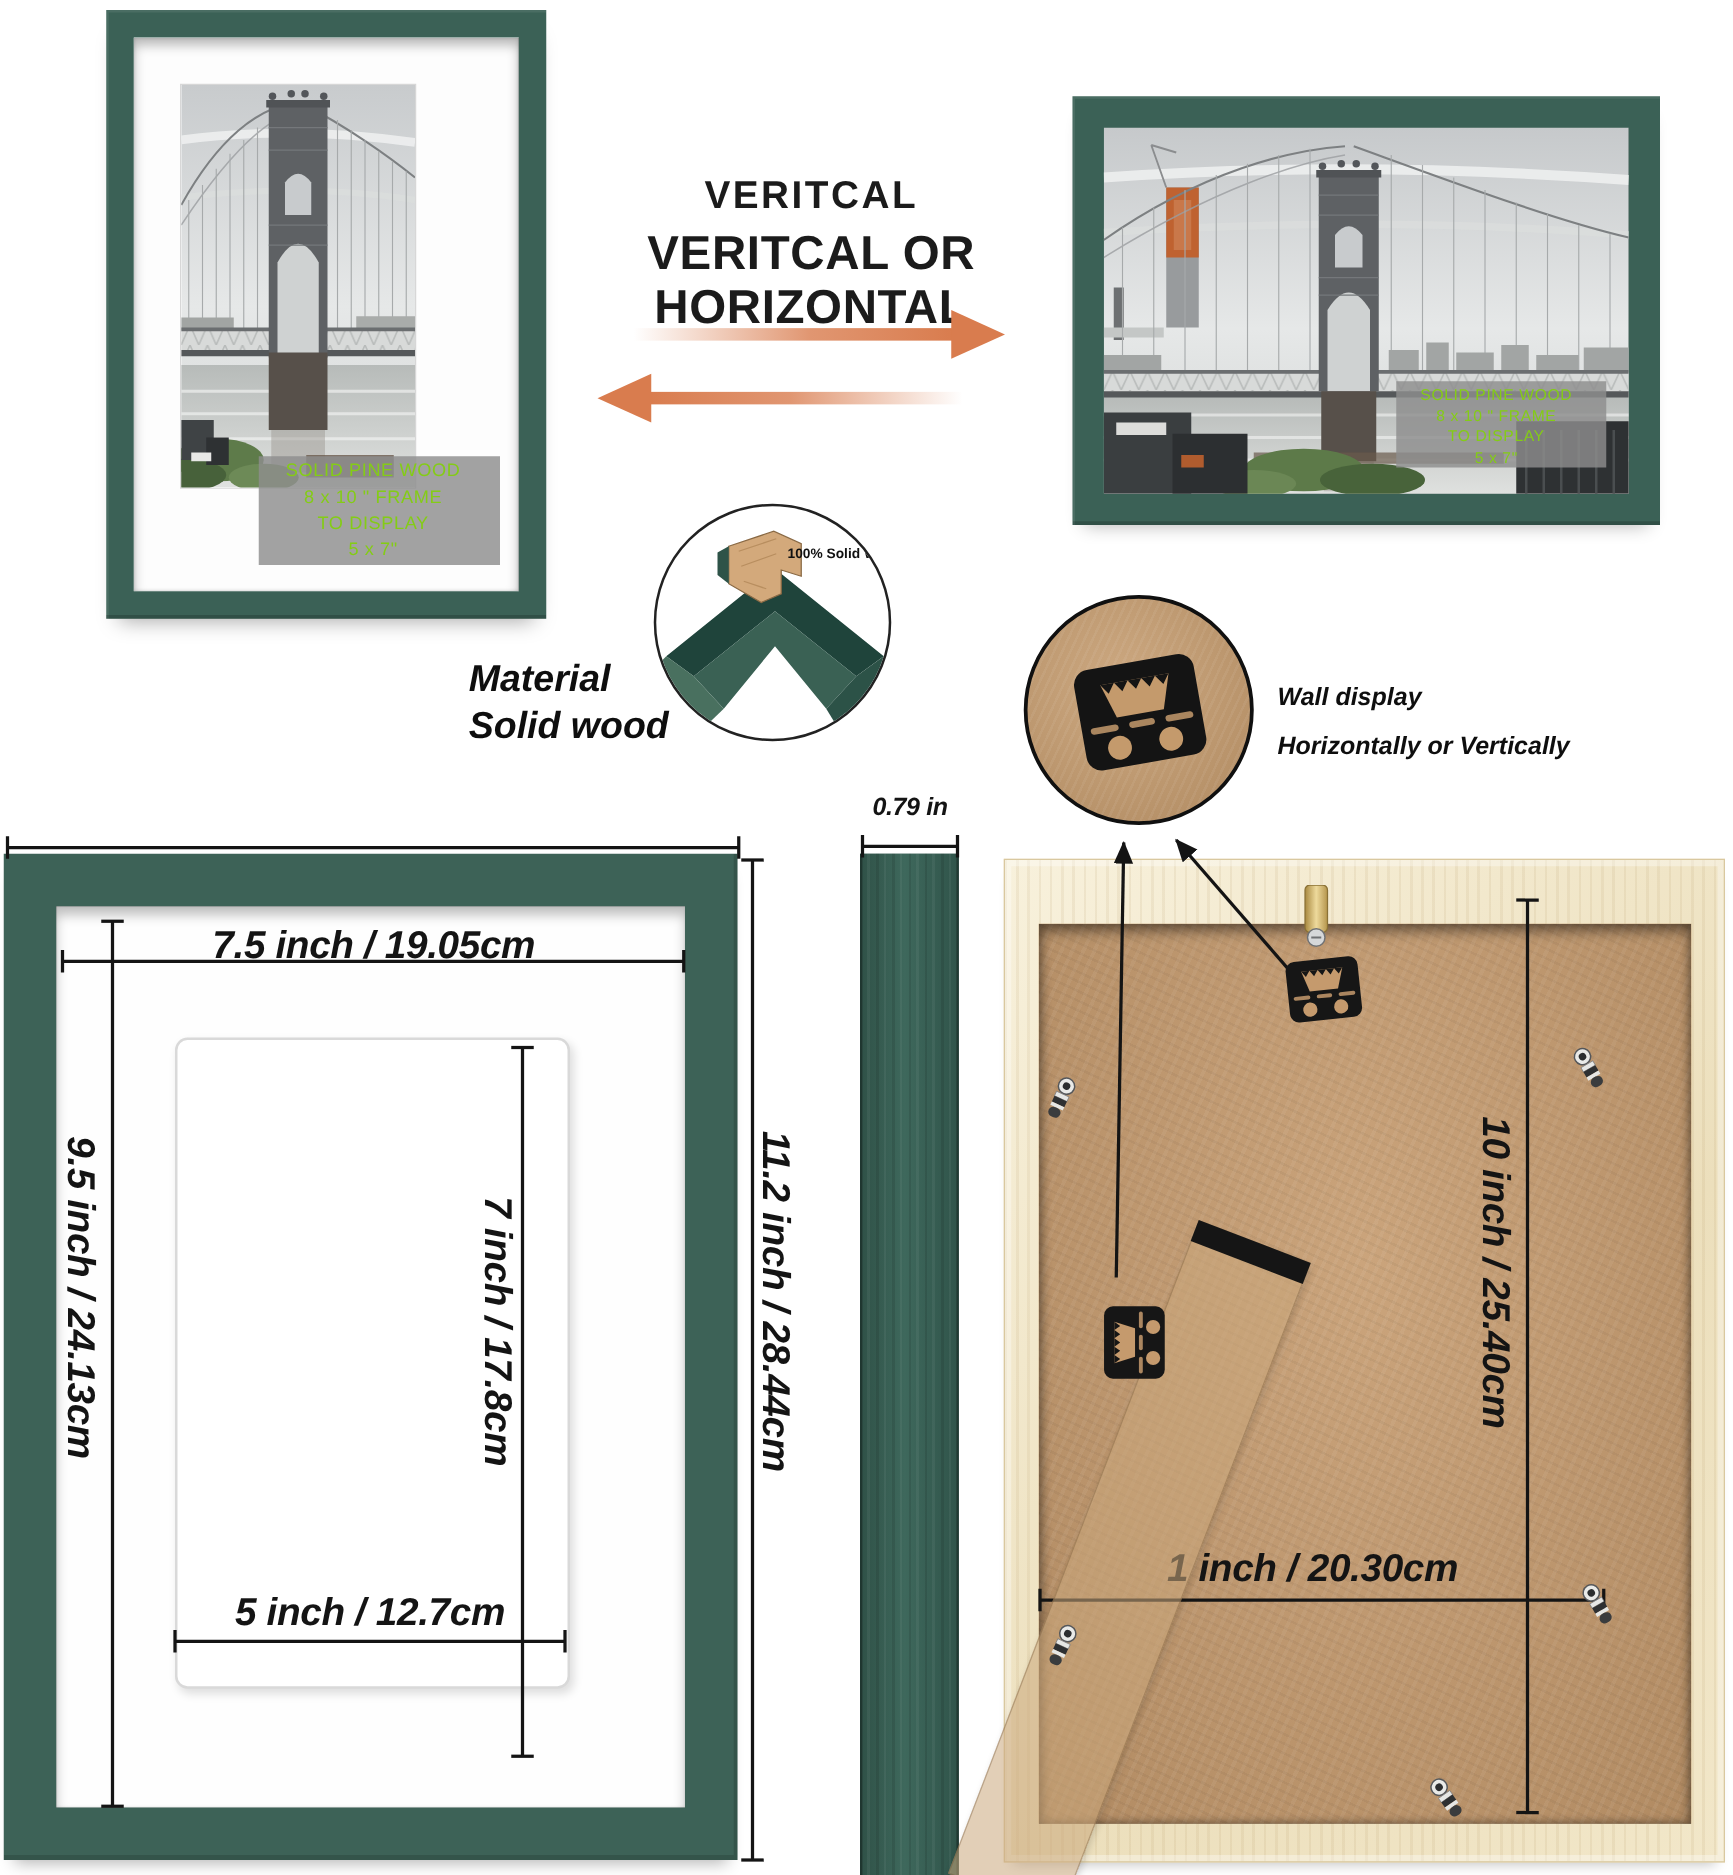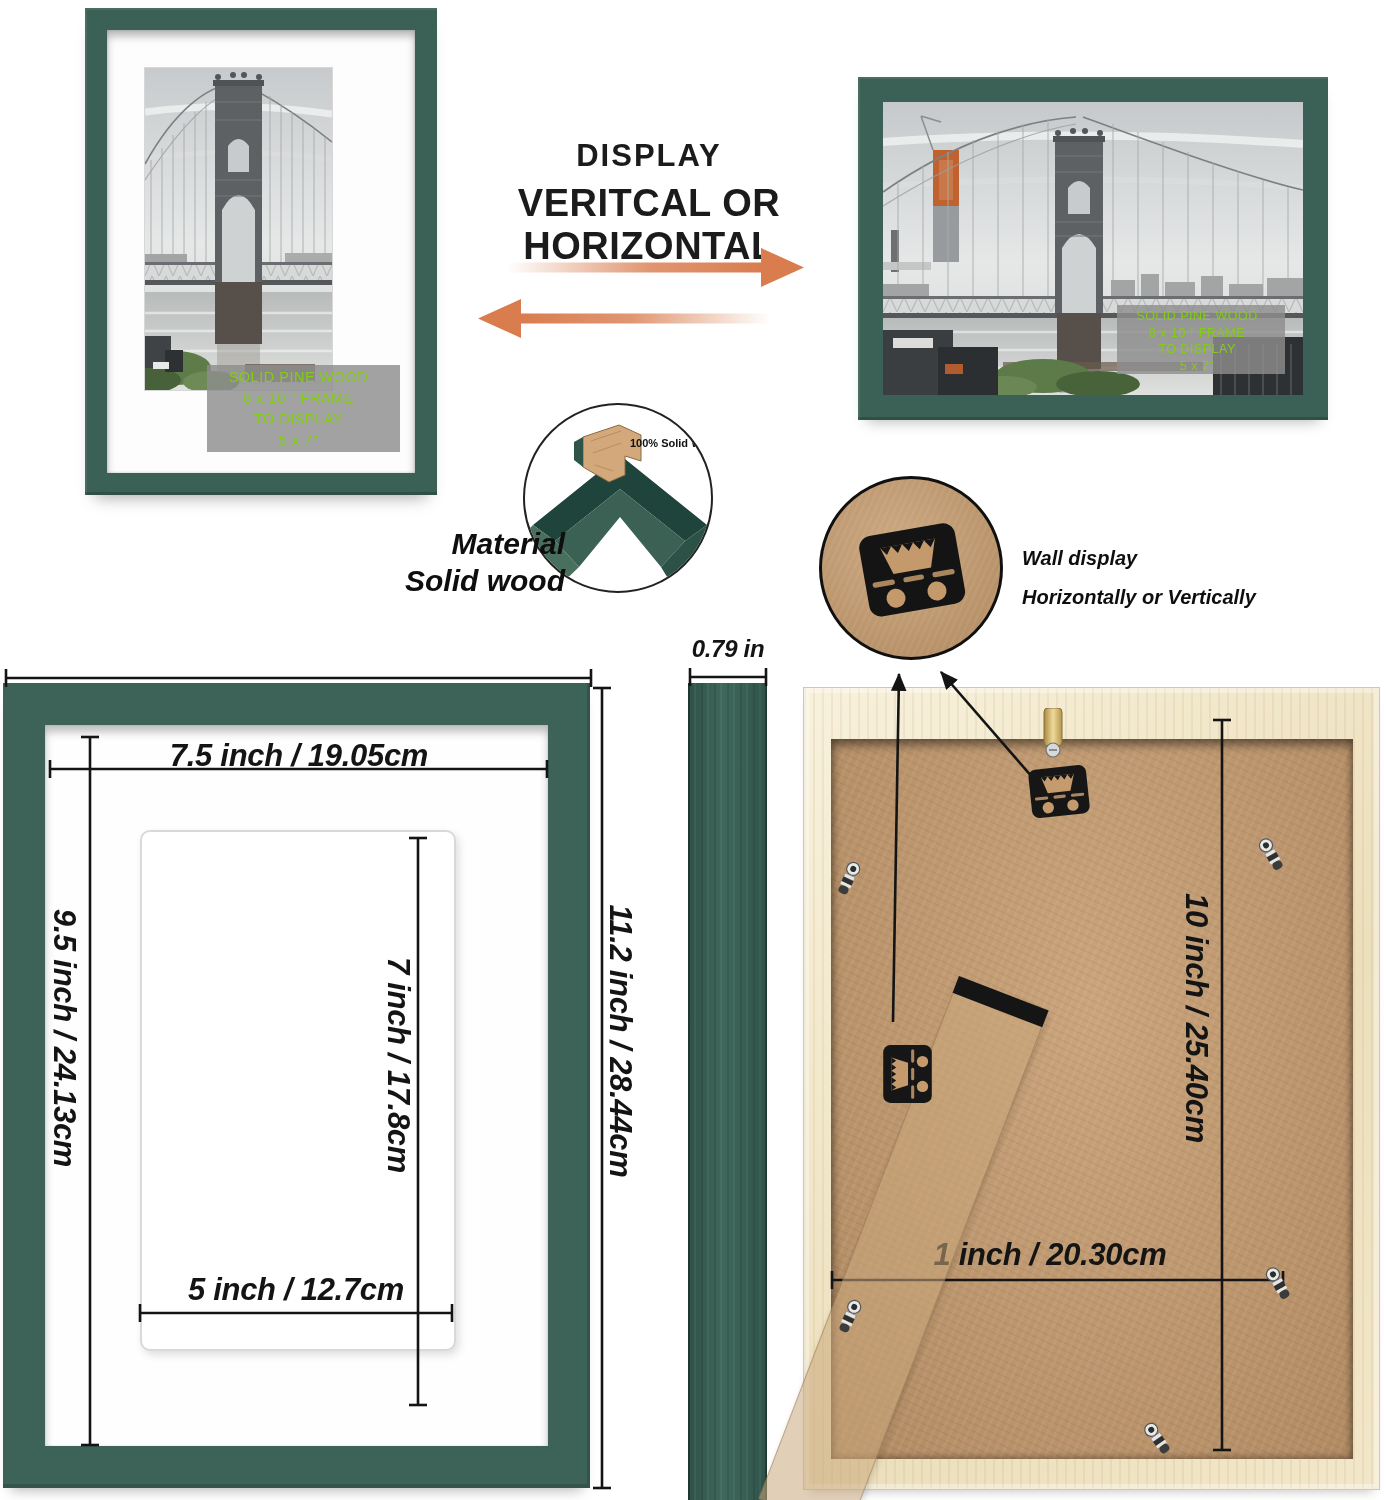--- a/index.html
+++ b/index.html
@@ -27,21 +27,21 @@
   
   .hframe{position:absolute;left:858px;top:77px;width:470px;height:343px;background:#3b6156;
           box-shadow:0 10px 14px -9px rgba(0,0,0,.3), inset 0 -3px 0 rgba(0,0,0,.18), inset 2px 2px 0 rgba(255,255,255,.08);}
   .hframe .photo{position:absolute;left:25px;top:25px;width:420px;height:293px;box-shadow:inset 0 0 0 2px rgba(0,0,0,.25);}
   .hframe .caption-box{left:259px;top:228px;width:168px;height:69px;font-size:12.5px;line-height:16.5px;padding:3px 8px 0 0;box-sizing:border-box;}
 
   
   .material-circle{position:absolute;left:523px;top:403px;width:190px;height:190px;border-radius:50%;
           border:2.5px solid #222;background:#ffffff;overflow:hidden;box-sizing:border-box;}
   .material-badge{position:absolute;left:105px;top:32px;width:100px;font-size:11px;font-weight:700;color:#111;white-space:nowrap;}
-  .material-label{position:absolute;left:375px;top:525px;width:190px;text-align:right;color:#0e0e0e;
+  .material-label{position:absolute;left:375px;top:525px;width:190px;text-align:left;color:#0e0e0e;
           font-style:italic;font-weight:700;font-size:30px;line-height:37px;}
 
   
   .hang-circle{position:absolute;left:819px;top:476px;width:184px;height:184px;border-radius:50%;
           border:3px solid #101010;box-sizing:border-box;overflow:hidden;
           background:#c49a6c;
           background-image:repeating-linear-gradient(115deg, rgba(255,255,255,.06) 0 2px, transparent 2px 6px),
                            radial-gradient(circle at 42% 38%, rgba(255,255,255,.14), rgba(0,0,0,.10));}
   .hang-circle svg{position:absolute;left:38px;top:38px;}
   .hang-label{position:absolute;left:1022px;top:539px;color:#0e0e0e;font-style:italic;font-weight:700;
@@ -167,21 +167,21 @@
     </div>
     <div class="caption-box">
       <div>SOLID PINE WOOD</div>
       <div>8 x 10 " FRAME</div>
       <div>TO DISPLAY</div>
       <div>5 x 7"</div>
     </div>
   </div>
 
   <div class="display-note">
-    <div class="l1">DISPLAY</div>
+    <div class="l1">VERITCAL</div>
     <div class="l2">VERITCAL OR HORIZONTAL</div>
   </div>
   <svg class="dir-arrows" width="380" height="110" viewBox="0 0 380 110">
     <defs>
       <linearGradient id="fadeL" x1="0" y1="0" x2="1" y2="0">
         <stop offset="0" stop-color="#d97c4e" stop-opacity="0"></stop>
           <stop offset=".55" stop-color="#d97c4e" stop-opacity=".8"></stop>
           <stop offset="1" stop-color="#d97c4e"></stop>
       </linearGradient>
       <linearGradient id="fadeR" x1="0" y1="0" x2="1" y2="0">
@@ -475,17 +475,17 @@
       <line x1="893" y1="1022" x2="899" y2="674" marker-end="url(#ah)"></line>
       <line x1="1046" y1="793" x2="941" y2="672" marker-end="url(#ah)"></line>
     </g>
   </svg>
 
   <div class="dim" style="left:99px;top:727px;width:400px;margin-top:11px;">7.5 inch / 19.05cm</div>
   <div class="dim rot" style="left:-86px;top:1020px;width:300px;">9.5 inch / 24.13cm</div>
   <div class="dim rot" style="left:268px;top:1047px;width:260px;">7 inch / 17.8cm</div>
   <div class="dim" style="left:96px;top:1272px;width:400px;">5 inch / 12.7cm</div>
   <div class="dim rot" style="left:455px;top:1023px;width:330px;">11.2 inch / 28.44cm</div>
-  <div class="dim" style="left:628px;top:635px;width:200px;font-size:24px;font-style:italic;">0.79 in</div>
+  <div class="dim" style="left:628px;top:635px;width:200px;font-size:20px;font-style:italic;">0.79 in</div>
   <div class="dim rot" style="left:1031px;top:1000px;width:330px;">10 inch / 25.40cm</div>
   <div class="dim" style="left:850px;top:1237px;width:400px;">1 inch / 20.30cm</div>
 
 </div>
 
 </body></html>

